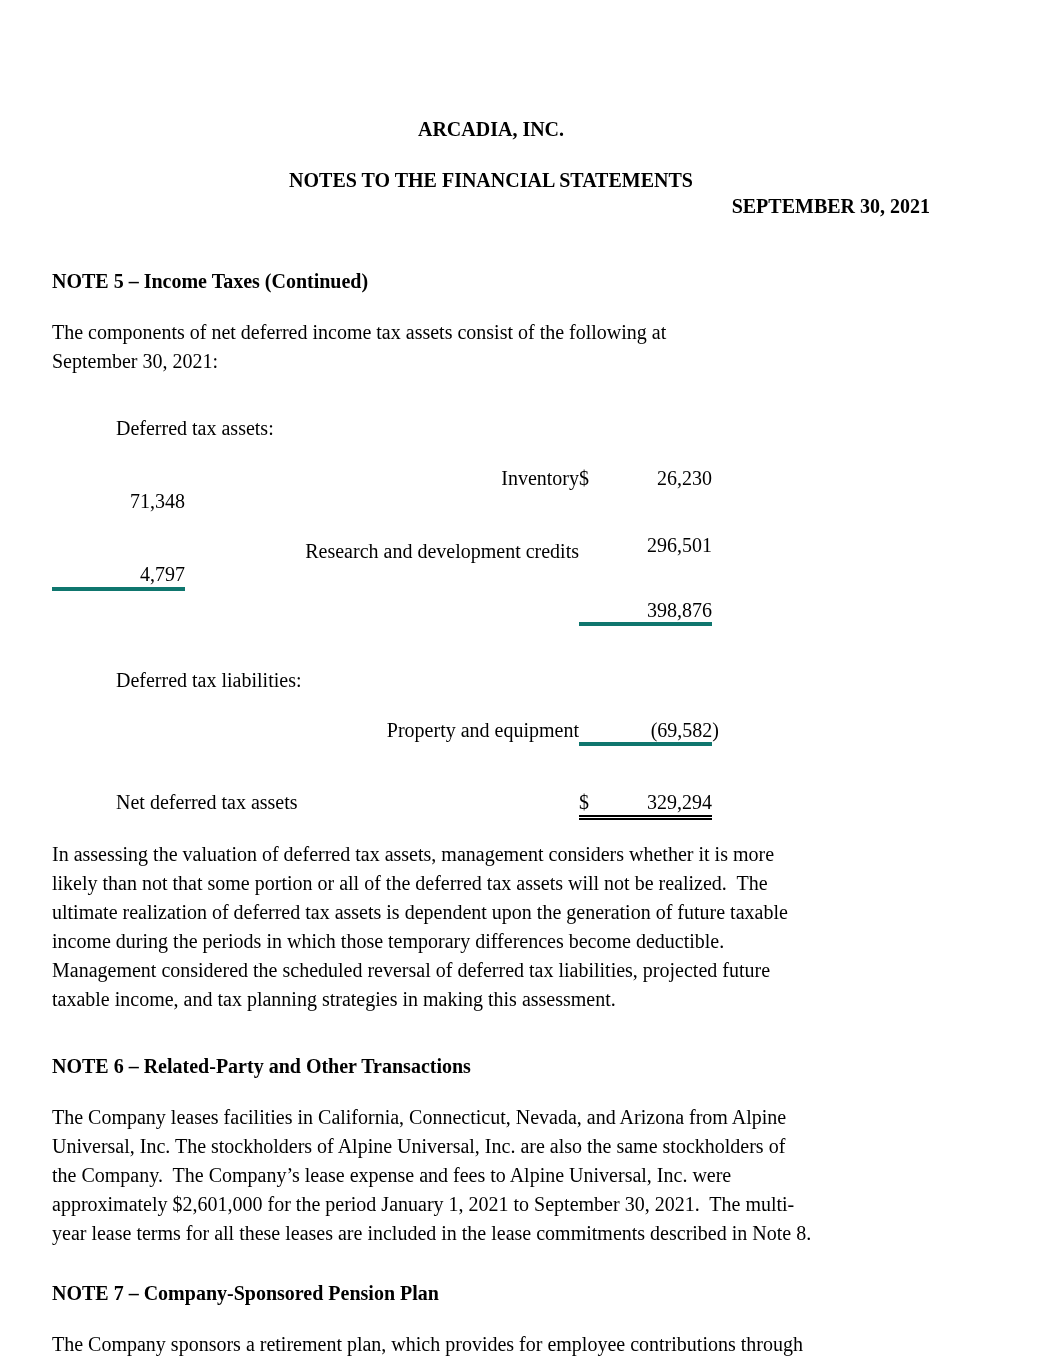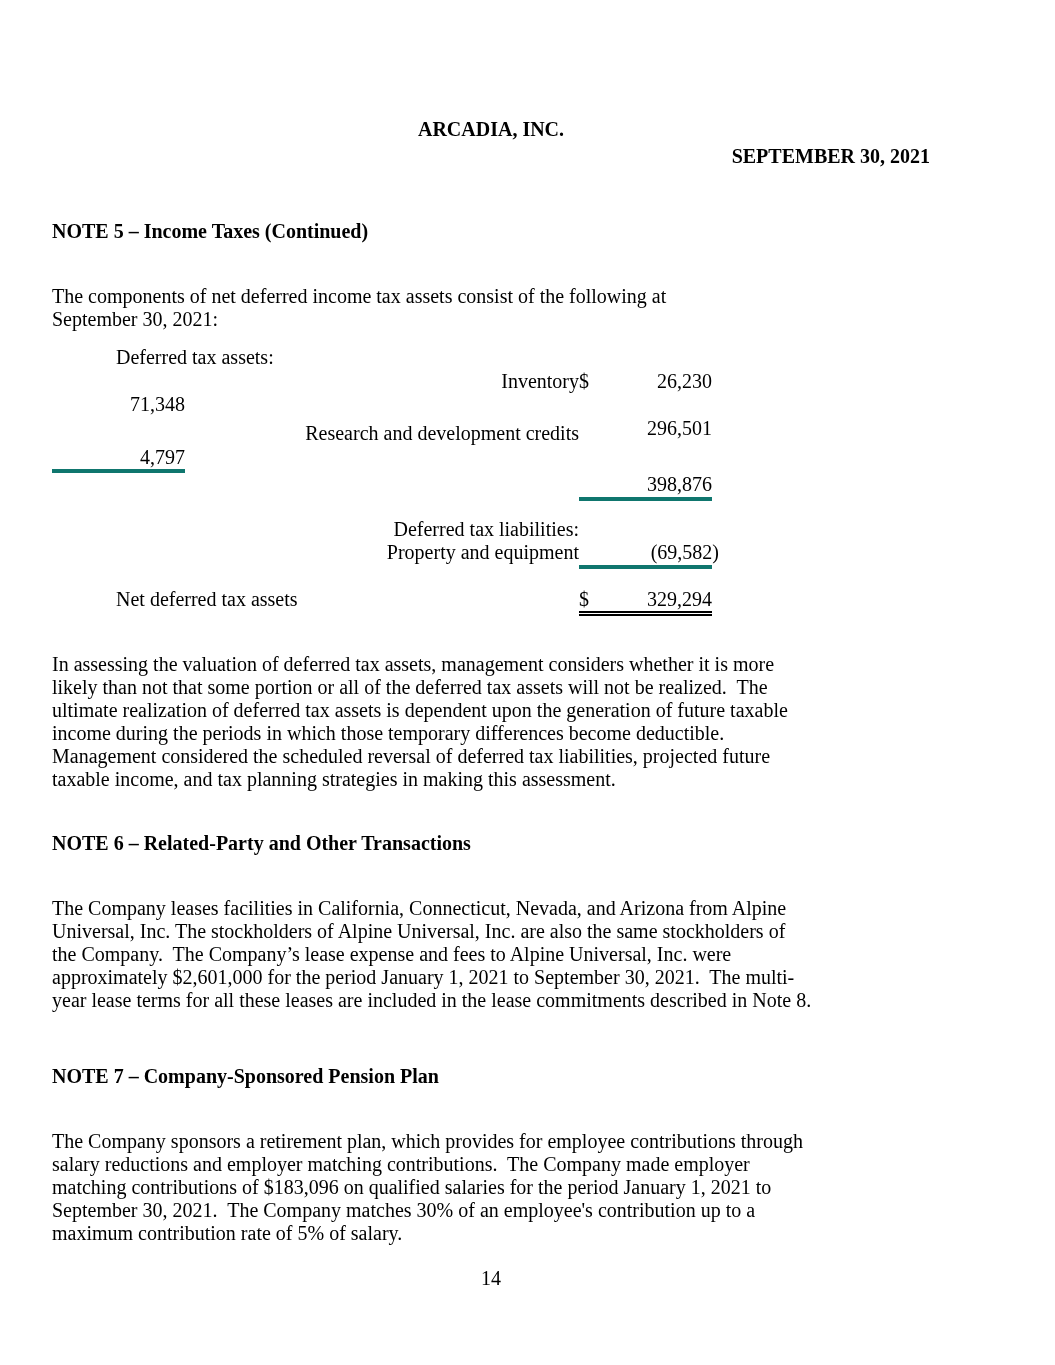--- a/index.html
+++ b/index.html
@@ -16,65 +16,66 @@
   }
   .page { padding: 116px 125px 0 52px; }
 
   .header-company { font-weight: bold; line-height: 27px; text-align: center; }
   .header-title   { margin-top: 24px; font-weight: bold; line-height: 26px; text-align: center; }
   .header-date    { font-weight: bold; line-height: 26px; text-align: right; }
 
   .note-heading { font-weight: bold; line-height: 27px; }
   .mt-49 { margin-top: 49px; }
   .mt-39 { margin-top: 39px; }
-  .mt-35 { margin-top: 51px; }
+  .mt-35 { margin-top: 32px; }
 
   .para {
-    margin-top: 40px;
-    line-height: 23px;
+    margin-top: 23px;
+    line-height: 29px;
     white-space: pre-wrap;
   }
 
   
   .fin-table { margin-top: 15px; line-height: 23.5px; }
   .t-row { display: flex; align-items: baseline; }
-  .t-label { flex: 0 0 527px; }
+  .t-label { flex: 0 0 527px; margin-top: 26px; }
   .ind1 { padding-left: 64px; }
   .ind2 { padding-left: 77px; text-align: right; }
   .amt {
     width: 133px;
     display: flex;
     justify-content: flex-end;
   }
   .amt .cur { margin-right: auto; }
   .amt .val { text-align: right; }
   .amt .val.paren { margin-right: -7px; }
   .rule-below { border-bottom: 4px solid #0f766e; }
   .double-below { position: relative; border-bottom: 2px solid #000; }
   .double-below::after {
     content: "";
     position: absolute;
     left: 0; right: 0; bottom: -5px;
     border-bottom: 2px solid #000;
   }
-  .t-gap17 { margin-top: 17px; text-align: right; }
+  .t-gap17 { margin-top: 17px; }
   .t-gap19 { margin-top: 19px; }
 
   .page-footer {
     margin-top: 20px;
     text-align: center;
     line-height: 27px;
   }
 </style>
 </head>
 <body>
 
 <div class="page">
 
   <div class="header-company">ARCADIA, INC.</div>
+  <div class="header-title">NOTES TO THE FINANCIAL STATEMENTS</div>
   <div class="header-date">SEPTEMBER 30, 2021</div>
 
   <div class="note-heading mt-49">NOTE 5 – Income Taxes (Continued)</div>
 
   <div class="para">The components of net deferred income tax assets consist of the following at
 September 30, 2021:</div>
 
   <div class="fin-table">
 
     <div class="t-row">

